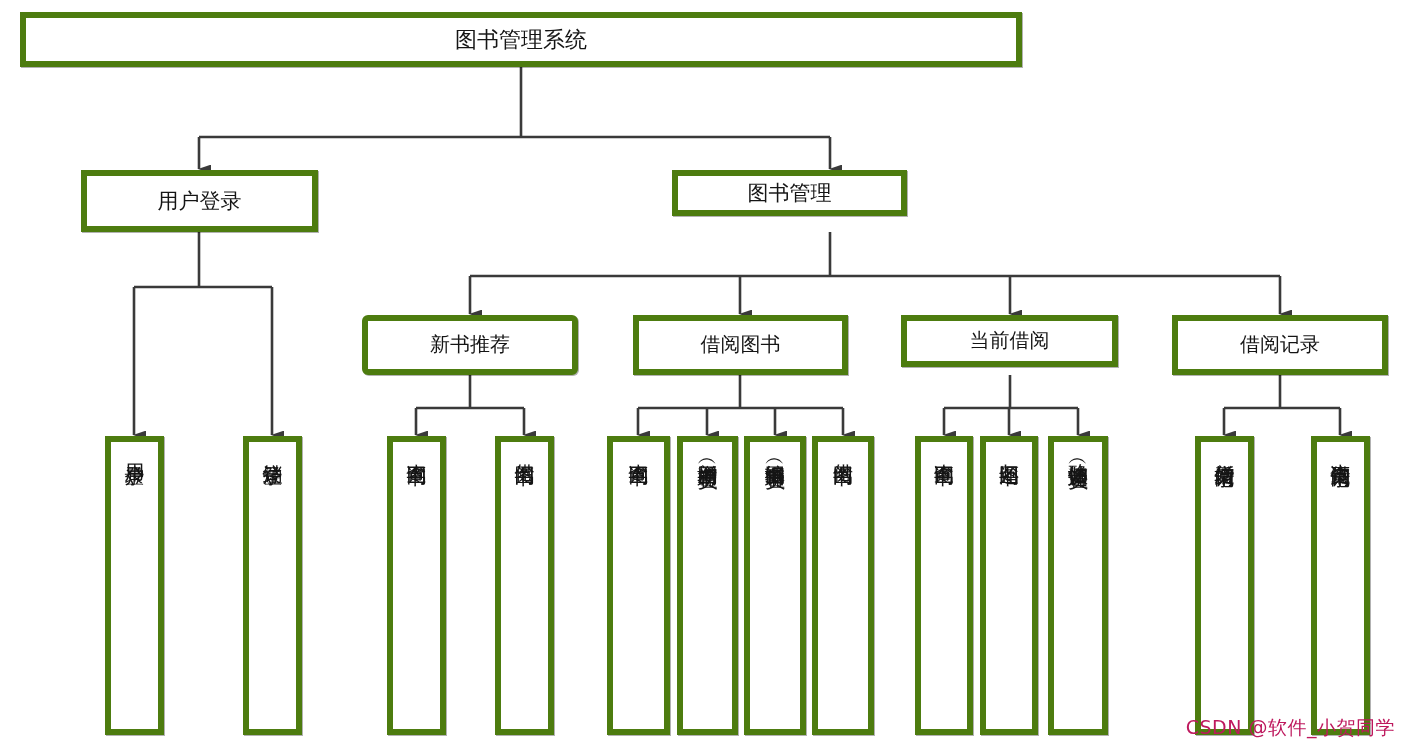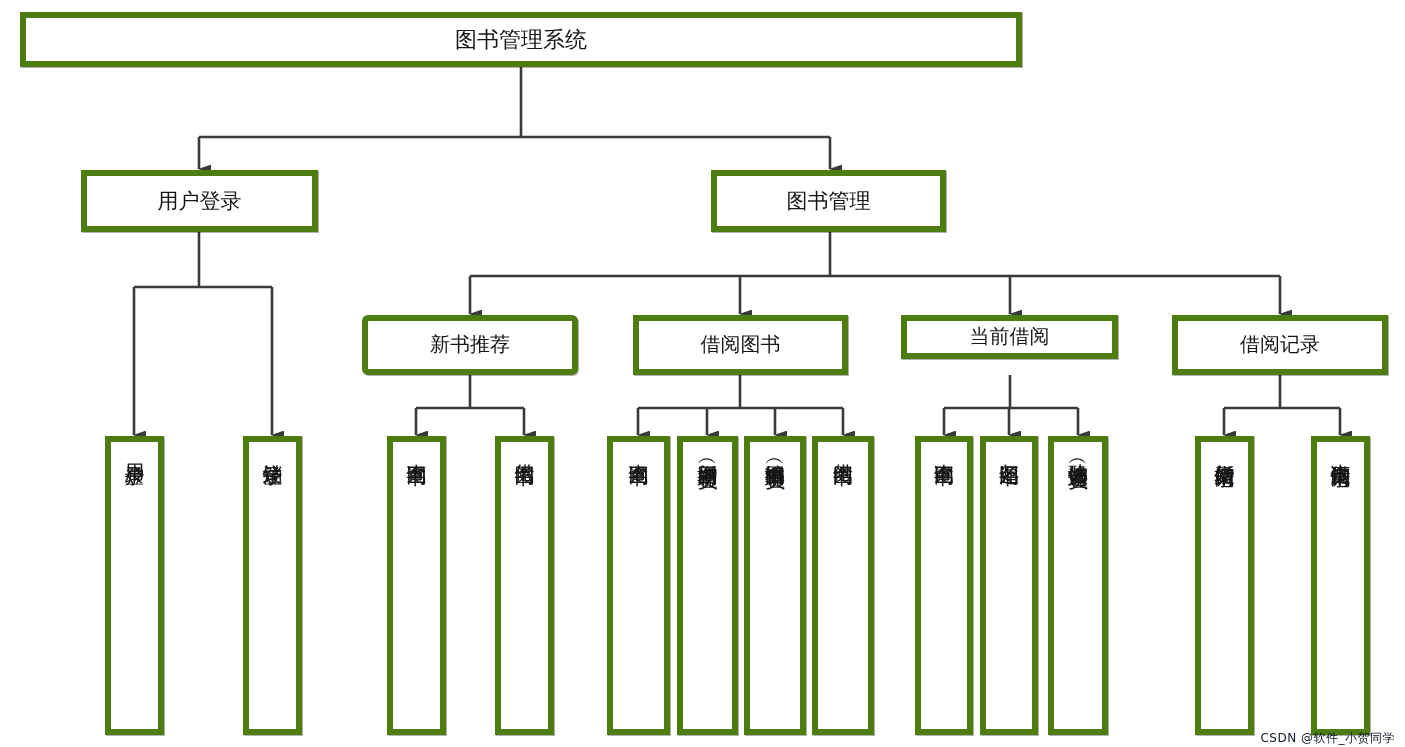--- a/index.html
+++ b/index.html
@@ -55,23 +55,23 @@
     width:1405px;
     height:747px;
     pointer-events:none;
   }
   .ln{stroke:#3a3a3a;stroke-width:2.6;fill:none;}
   .arrowhead{fill:#3a3a3a;}
   
   .watermark{
     position:absolute;
     right:10px;
-    bottom:0;
-    font-size:12px;
-    color:#0f172a;
+    bottom:6px;
+    font-size:19px;
+    color:#be185d;
     letter-spacing:.5px;
     white-space:nowrap;
     user-select:none;
   }
 </style>
 </head>
 <body>
 
 <div id="canvas">
 
@@ -123,31 +123,31 @@
     <path class="ln" d="M1340,408 L1340,435" marker-end="url(#ah)"></path>
   </svg>
 
   <div class="node root" style="left:20px;top:12px;width:1002px;height:55px;">
     <span>图书管理系统</span>
   </div>
 
   <div class="node lvl2" style="left:81px;top:170px;width:237px;height:62px;">
     <span>用户登录</span>
   </div>
-  <div class="node lvl2" style="left:711px;top:170px;width:235px;height:62px;">
+  <div class="node lvl2" style="left:672px;top:170px;width:235px;height:46px;">
     <span>图书管理</span>
   </div>
 
   <div class="node lvl3" style="left:362px;top:315px;width:216px;height:60px;border-radius:6px;">
     <span>新书推荐</span>
   </div>
   <div class="node lvl3" style="left:633px;top:315px;width:215px;height:60px;">
     <span>借阅图书</span>
   </div>
-  <div class="node lvl3" style="left:901px;top:315px;width:217px;height:44px;">
+  <div class="node lvl3" style="left:901px;top:315px;width:217px;height:52px;">
     <span>当前借阅</span>
   </div>
   <div class="node lvl3" style="left:1172px;top:315px;width:216px;height:60px;">
     <span>借阅记录</span>
   </div>
 
   <div class="node leaf" style="left:105px;top:436px;width:59px;height:299px;">
     <span class="vtext">用户登录</span>
   </div>
   <div class="node leaf" style="left:243px;top:436px;width:59px;height:299px;">

